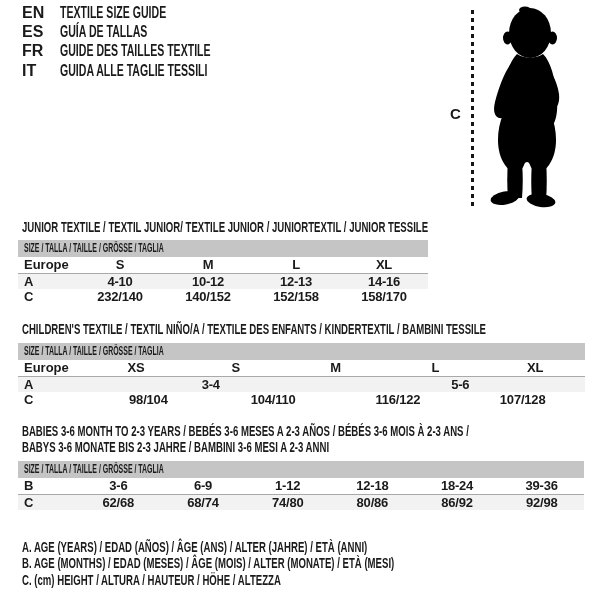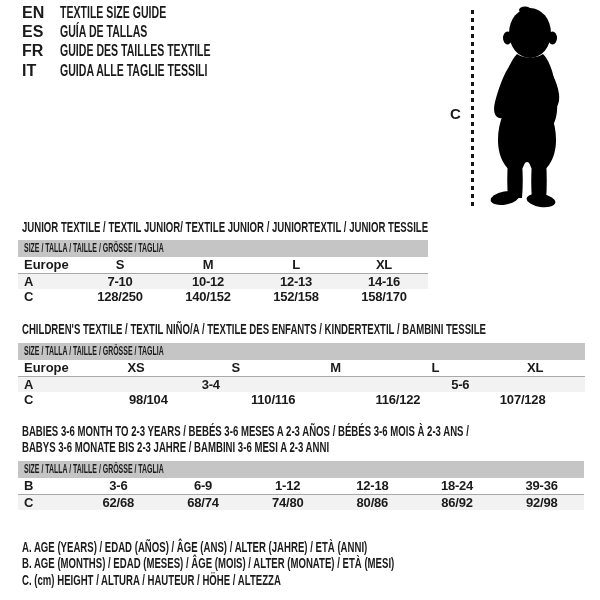--- a/index.html
+++ b/index.html
@@ -92,28 +92,28 @@
   <div class="rows t1" style="left:18px;top:257px;width:410px;">
     <div class="trow">
       <span class="cl">Europe</span>
       <span class="cd">S</span>
       <span class="cd">M</span>
       <span class="cd">L</span>
       <span class="cd">XL</span>
     </div>
     <div class="trow">
       <span class="cl">A</span>
-      <span class="cd">7-10</span>
+      <span class="cd">4-10</span>
       <span class="cd">10-12</span>
       <span class="cd">12-13</span>
       <span class="cd">14-16</span>
     </div>
     <div class="trow">
       <span class="cl">C</span>
-      <span class="cd">128/250</span>
+      <span class="cd">232/140</span>
       <span class="cd">140/152</span>
       <span class="cd">152/158</span>
       <span class="cd">158/170</span>
     </div>
   </div>
 
   <div class="tbl-title" style="left:22px;top:321px;">
     <span class="cx">CHILDREN'S TEXTILE / TEXTIL NIÑO/A / TEXTILE DES ENFANTS / KINDERTEXTIL / BAMBINI TESSILE</span>
   </div>
   <div class="size-bar" style="left:18px;top:343px;width:567px;">
@@ -129,21 +129,21 @@
       <span class="cd">XL</span>
     </div>
     <div class="trow">
       <span class="cl">A</span>
       <span class="cd">3-4</span>
       <span class="cd">5-6</span>
     </div>
     <div class="trow">
       <span class="cl">C</span>
       <span class="cd">98/104</span>
-      <span class="cd">110/116</span>
+      <span class="cd">104/110</span>
       <span class="cd">116/122</span>
       <span class="cd">107/128</span>
     </div>
   </div>
 
   <div class="tbl-title" style="left:22px;top:423px;">
     <span class="cx">BABIES 3-6 MONTH TO 2-3 YEARS / BEBÉS 3-6 MESES A 2-3 AÑOS / BÉBÉS 3-6 MOIS À 2-3 ANS /</span>
     <span class="cx">BABYS 3-6 MONATE BIS 2-3 JAHRE / BAMBINI 3-6 MESI A 2-3 ANNI</span>
   </div>
   <div class="size-bar" style="left:18px;top:461px;width:566px;">

